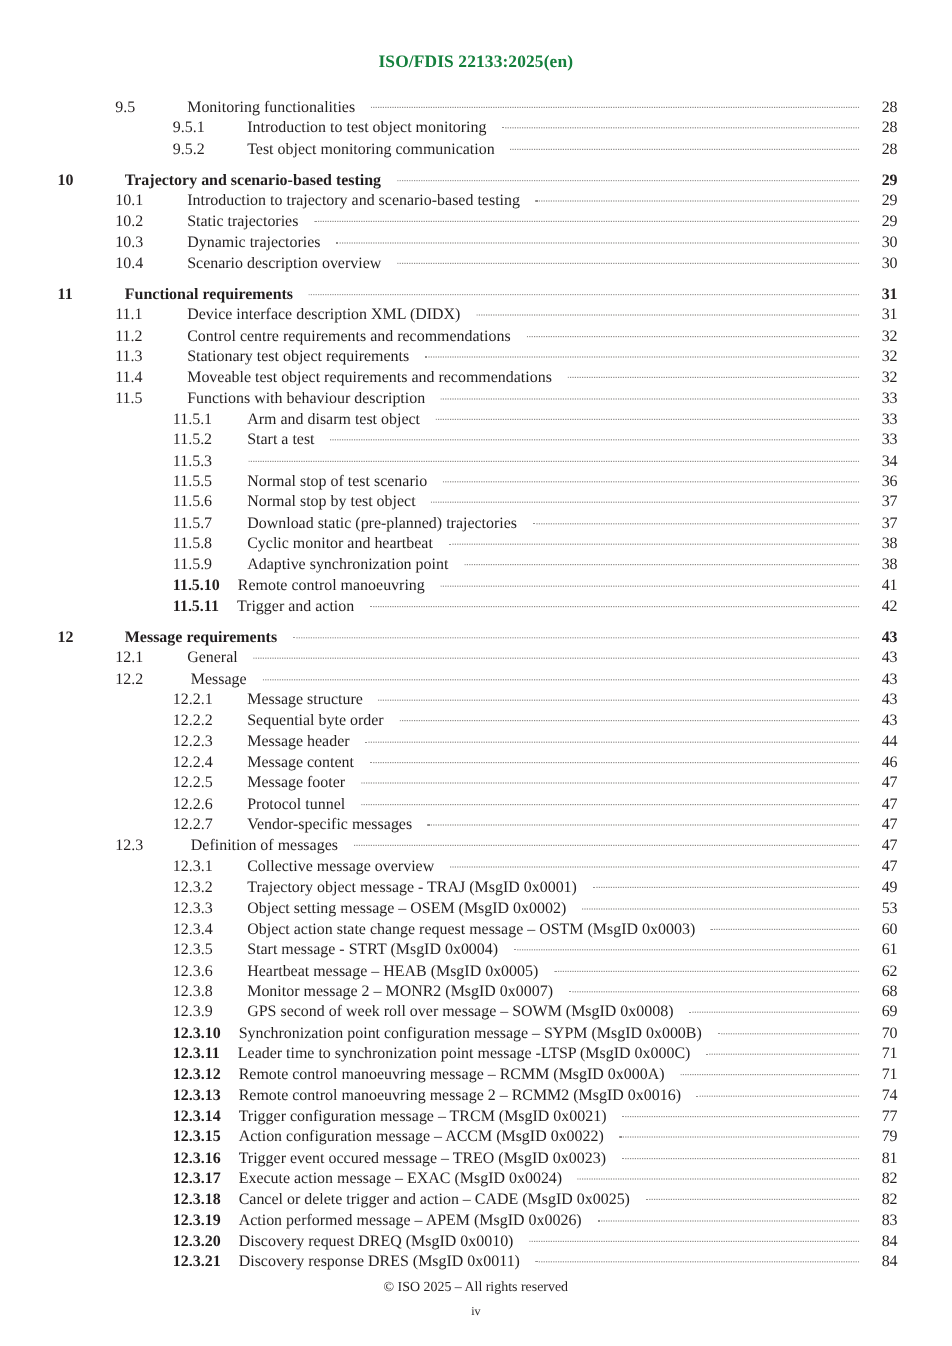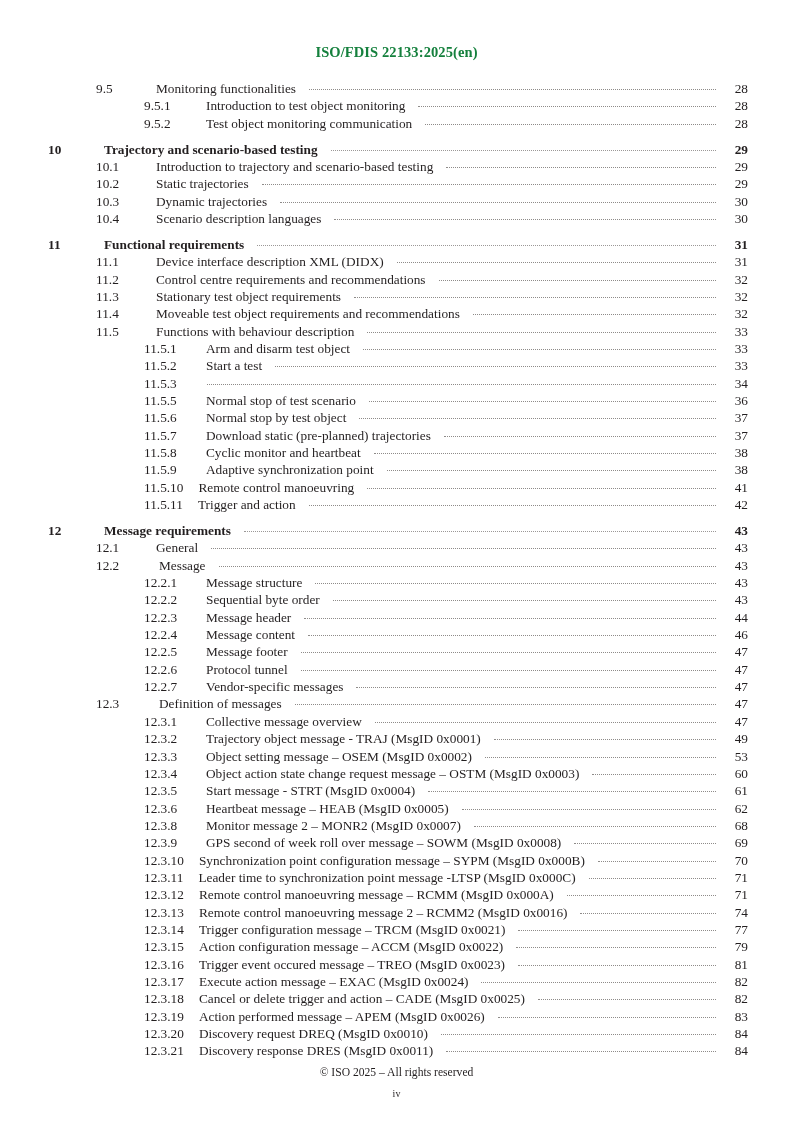--- a/index.html
+++ b/index.html
@@ -87,21 +87,21 @@
   .lvl1 .label { }
   .lvl1 .leader::after { border-bottom-color: #9b9897; }
 
   
   .lvl2 .num   { width: 48px; margin-left: 48px; }
 
   
   .lvl3 .num   { width: 50px; margin-left: 96px; }
 
   
-  .lvl3.wide .num { width: auto; margin-left: 96px; padding-right: 3px; }
+  .lvl3.wide .num { width: auto; margin-left: 96px; padding-right: 3px; font-weight: bold; }
 
   
   .pad2 .label { padding-left: 3px; }
 
   .gap { height: 8.6px; }
 
   
   .doc-footer {
     position: absolute;
     top: 1066px;
@@ -167,21 +167,21 @@
         <span class="pg">29</span>
       </div>
       <div class="toc-row lvl2">
         <span class="num">10.3</span>
         <span class="label">Dynamic trajectories</span>
         <span class="leader"></span>
         <span class="pg">30</span>
       </div>
       <div class="toc-row lvl2">
         <span class="num">10.4</span>
-        <span class="label">Scenario description languages</span>
+        <span class="label">Scenario description overview</span>
         <span class="leader"></span>
         <span class="pg">30</span>
       </div>
       <div class="gap"></div>
       <div class="toc-row lvl1">
         <span class="num">11</span>
         <span class="label">Functional requirements</span>
         <span class="leader"></span>
         <span class="pg">31</span>
       </div>

